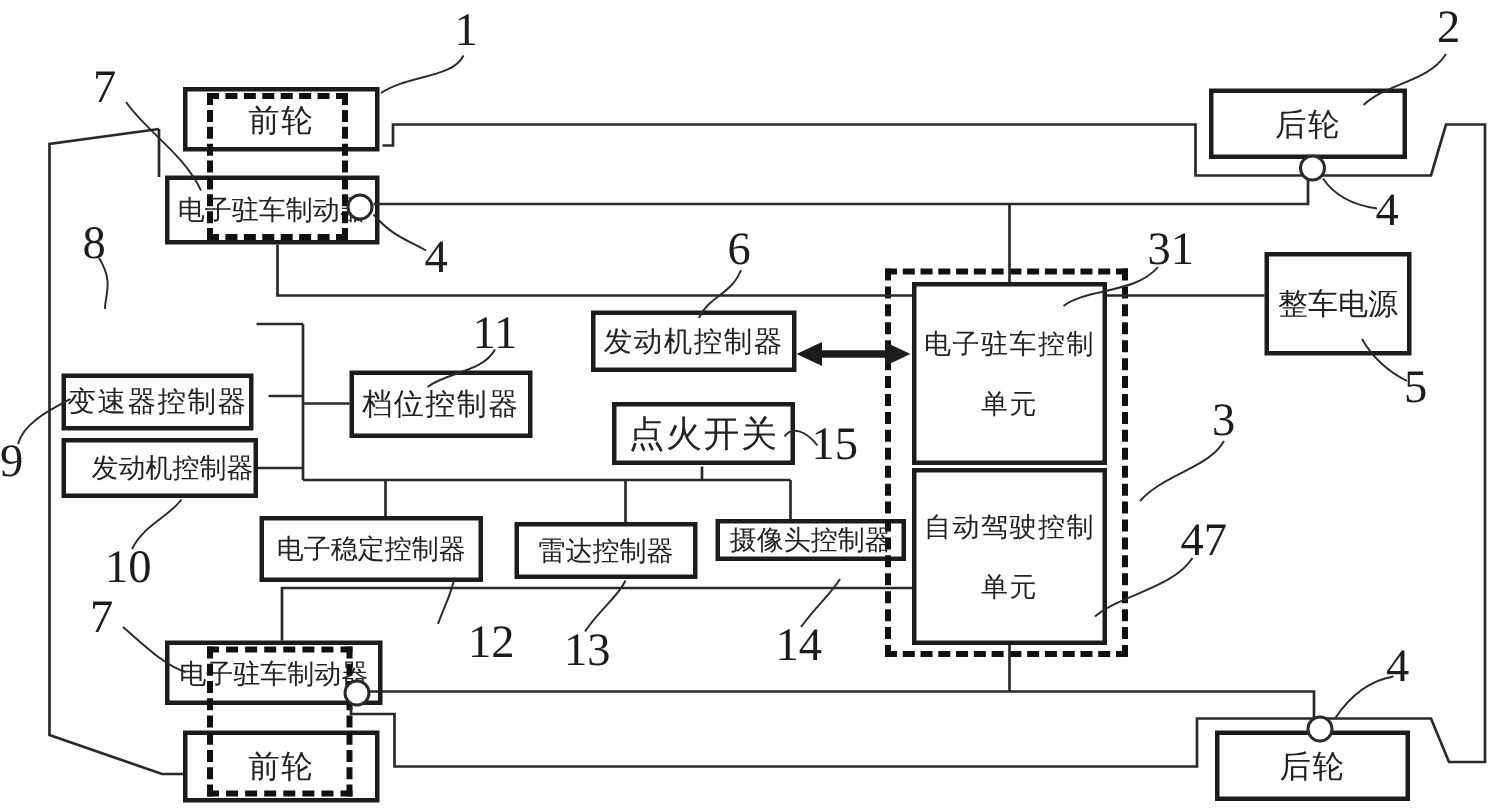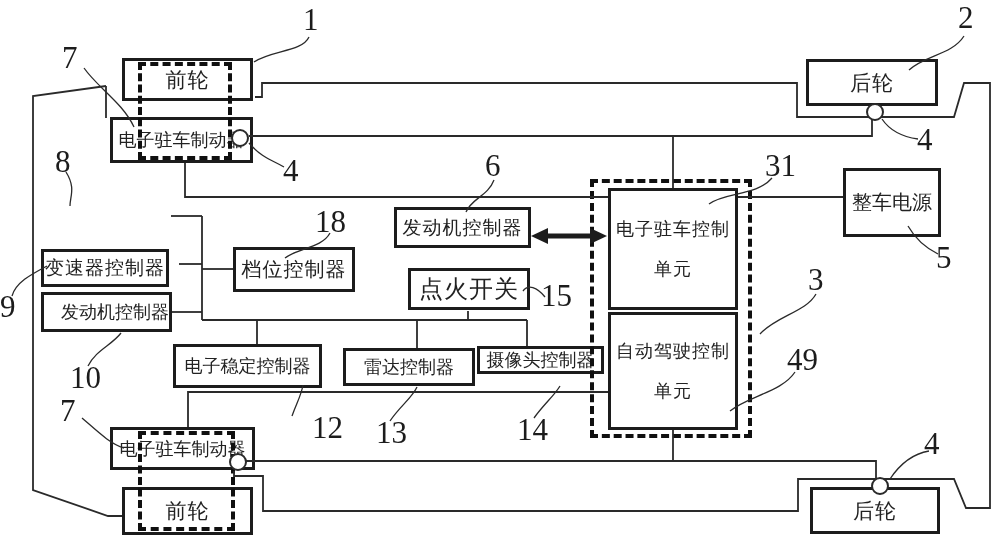--- a/index.html
+++ b/index.html
@@ -42,21 +42,21 @@
   <div class="box" style="left:394px;top:207px;width:137px;height:41px;">
       <span>发动机控制器</span>
     </div>
   <div class="box" style="left:408px;top:268px;width:122px;height:42px;font-size:24px;">
       <span>点火开关</span>
     </div>
 
   <div class="box" style="left:173px;top:344px;width:149px;height:44px;font-size:18px;letter-spacing:0;">
       <span>电子稳定控制器</span>
     </div>
-  <div class="box" style="left:343px;top:348px;width:132px;height:38px;font-size:18px;letter-spacing:0;">
+  <div class="box" style="left:343px;top:348px;width:122px;height:38px;font-size:18px;letter-spacing:0;">
       <span>雷达控制器</span>
     </div>
   <div class="box" style="left:477px;top:346px;width:127px;height:28px;font-size:18px;letter-spacing:0;">
       <span>摄像头控制器</span>
     </div>
 
   <div class="box two-line" style="left:608px;top:188px;width:130px;height:122px;">
     <span>电子驻车控制</span>
     <span>单元</span>
   </div>
@@ -145,25 +145,25 @@
 
   <div class="ref" style="left:303px;top:4px;">1</div>
   <div class="ref" style="left:958px;top:2px;">2</div>
   <div class="ref" style="left:62px;top:42px;">7</div>
   <div class="ref" style="left:283px;top:155px;">4</div>
   <div class="ref" style="left:917px;top:124px;">4</div>
   <div class="ref" style="left:55px;top:146px;">8</div>
   <div class="ref" style="left:485px;top:150px;">6</div>
   <div class="ref" style="left:765px;top:150px;">31</div>
   <div class="ref" style="left:0px;top:291px;">9</div>
-  <div class="ref" style="left:315px;top:206px;">18</div>
+  <div class="ref" style="left:315px;top:206px;">11</div>
   <div class="ref" style="left:541px;top:280px;">15</div>
   <div class="ref" style="left:808px;top:264px;">3</div>
   <div class="ref" style="left:936px;top:242px;">5</div>
   <div class="ref" style="left:70px;top:362px;">10</div>
-  <div class="ref" style="left:787px;top:344px;">49</div>
+  <div class="ref" style="left:787px;top:344px;">47</div>
   <div class="ref" style="left:276px;top:412px;margin-left:36px;">12</div>
   <div class="ref" style="left:376px;top:417px;">13</div>
   <div class="ref" style="left:517px;top:414px;">14</div>
   <div class="ref" style="left:60px;top:395px;">7</div>
   <div class="ref" style="left:924px;top:428px;">4</div>
 
 </div>
 
 </body></html>

